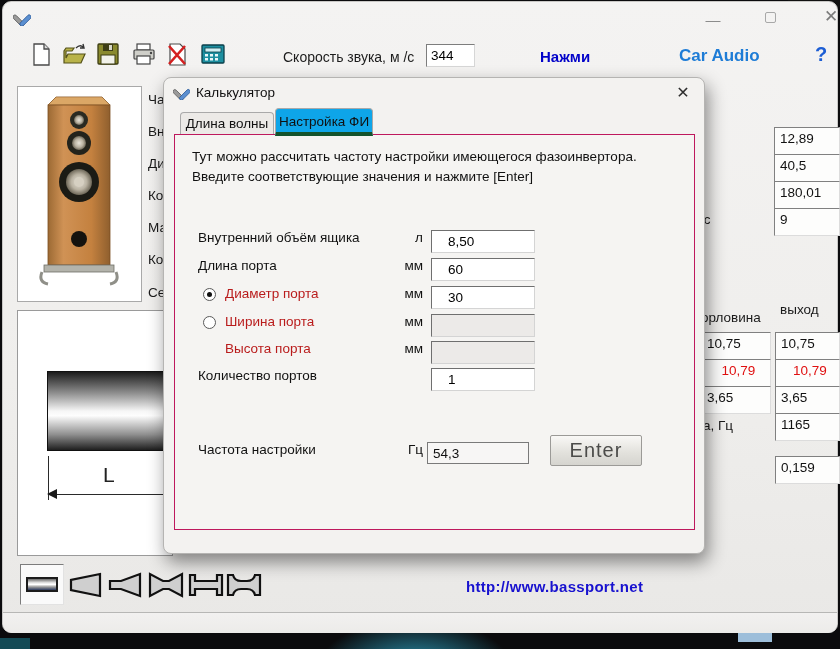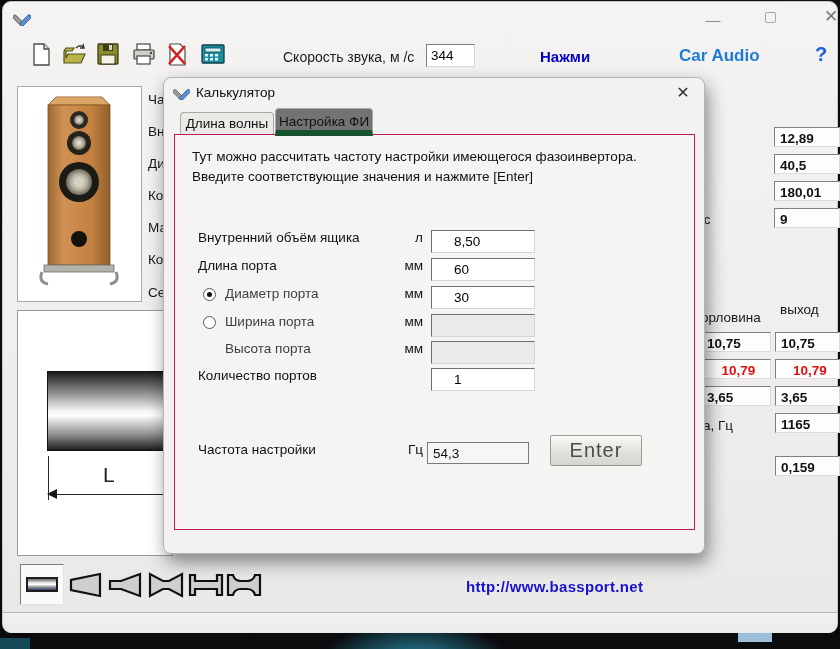--- a/index.html
+++ b/index.html
@@ -27,21 +27,21 @@
   .link-press { position:absolute; left:537px; top:46px; font-size:15px; font-weight:bold; color:#0202c9; }
   .link-caraudio { position:absolute; left:676px; top:44px; font-size:17px; font-weight:bold; color:#1e7cd6; }
   .link-help { position:absolute; left:812px; top:41px; font-size:20px; font-weight:bold; color:#1d5ed4; }
 
   .speaker-panel { position:absolute; left:14px; top:84px; width:125px; height:216px; background:#fff; border:1px solid #a9a9a9; }
 
   .cut-label { position:absolute; left:145px; width:18px; height:16px; overflow:hidden; white-space:nowrap; font-size:13.5px; color:#1a1a1a; }
 
   .rp-label { position:absolute; left:669px; font-size:13.5px; color:#1a1a1a; white-space:nowrap; }
   .rp-box, .res-box { position:absolute; background:#fdfdfc; border:1px solid; border-color:#808080 #dcdcdc #dcdcdc #808080;
-    font-size:13.5px; color:#111; padding:3px 0 0 5px; height:20px;font-weight:bold; }
+    font-size:13.5px; color:#111; padding:3px 0 0 5px; height:28px; }
   .rp-box { left:771px; width:66px; }
   .recalc-btn { position:absolute; left:740px; top:241px; width:98px; height:28px; background:linear-gradient(180deg,#fcfcfa,#eceae6);
     border:1px solid #3c3c3c; border-radius:2px; font-size:13.5px; color:#111; text-align:center; line-height:26px; }
 
   .res-header { position:absolute; font-size:13.5px; color:#1a1a1a; white-space:nowrap; }
   .res-col1 { left:698px; width:70px; }
   .res-col2 { left:772px; width:65px; }
   .res-red { color:#e01010;text-align:center; }
 
   .diagram-panel { position:absolute; left:14px; top:308px; width:156px; height:246px; background:#fff; border:1px solid #9a9a9a; }
@@ -63,28 +63,28 @@
   .status-line { position:absolute; left:0; top:610px; width:100%; height:1px; background:#b7b7b5; }
   .status-area { position:absolute; left:0; top:611px; width:100%; height:20px; background:linear-gradient(180deg,#f2f1f0,#ecebe9); border-radius:0 0 9px 9px; }
 
   .dialog { position:absolute; left:163px; top:77px; width:542px; height:477px; z-index:10;
     background:#f3f2f0; border:1px solid #b5b4b2; border-radius:8px; box-shadow:3px 8px 18px rgba(0,0,0,.45); }
   .dlg-title { position:absolute; left:32px; top:7px; font-size:13.5px; color:#111; }
   .dlg-close { position:absolute; left:508px; top:4px; width:22px; height:22px; font-size:16px; color:#2e2e2e; text-align:center; line-height:22px; }
   .tab { position:absolute; font-size:13.5px; color:#111; text-align:center;
     border:1px solid #a9a9a9; border-radius:4px 4px 0 0; }
   .tab-inactive { left:16px; top:34px; width:94px; height:22px; background:#eceae7; line-height:22px; border-bottom:none; }
-  .tab-active { left:111px; top:30px; width:98px; height:28px; background:#737373; line-height:26px; border-bottom:6px solid #14532d; z-index:3; }
+  .tab-active { left:111px; top:30px; width:98px; height:28px; background:#0ea5e9; line-height:26px; border-bottom:4px solid #14532d; z-index:3; }
   .tab-panel { position:absolute; left:10px; top:56px; width:521px; height:396px; background:#f5f4f2; border:1px solid #be185d; }
   .info-line { position:absolute; left:17px; font-size:13.5px; color:#111; white-space:nowrap; }
   .f-label { position:absolute; left:23px; font-size:13.5px; color:#111; white-space:nowrap; }
-  .f-label-ind { position:absolute; left:50px; font-size:13.5px; color:#404040; white-space:nowrap; }
+  .f-label-ind { position:absolute; left:50px; font-size:13.5px; color:#b91c1c; white-space:nowrap; }
   .f-unit { position:absolute; left:160px; width:88px; text-align:right; font-size:13.5px; color:#111; }
   .f-input { position:absolute; left:256px; width:104px; height:23px; background:#fff;
-    border:1px solid; border-color:#6f6f6f #d4d4d4 #d4d4d4 #6f6f6f; font-size:13.5px; padding-left:22px; font-family:inherit; }
+    border:1px solid; border-color:#6f6f6f #d4d4d4 #d4d4d4 #6f6f6f; font-size:13.5px; padding-left:16px; font-family:inherit; }
   .f-input:disabled { background:#eceae8; }
   .radio { position:absolute; left:28px; top:2px; width:13px; height:13px; border-radius:50%;
     background:#fff; border:1px solid #5a5a5a; }
   .radio .dot { position:absolute; left:3px; top:3px; width:5px; height:5px; border-radius:50%; background:#111; }
   .freq-box { position:absolute; left:252px; width:102px; height:22px; background:#f7f6f5;
     border:1px solid #7a7a7a; font-size:13.5px; padding:3px 0 0 5px; color:#111; }
   .enter-btn { position:absolute; left:375px; top:300px; width:92px; height:31px;
     background:linear-gradient(180deg,#f9f8f6 0%,#e3e2dd 55%,#d5d4cf 100%);
     border:1px solid #9b9a97; border-radius:2px; font-size:20px; color:#4c4c4a; text-align:center; line-height:29px; letter-spacing:1px; }
 </style>

